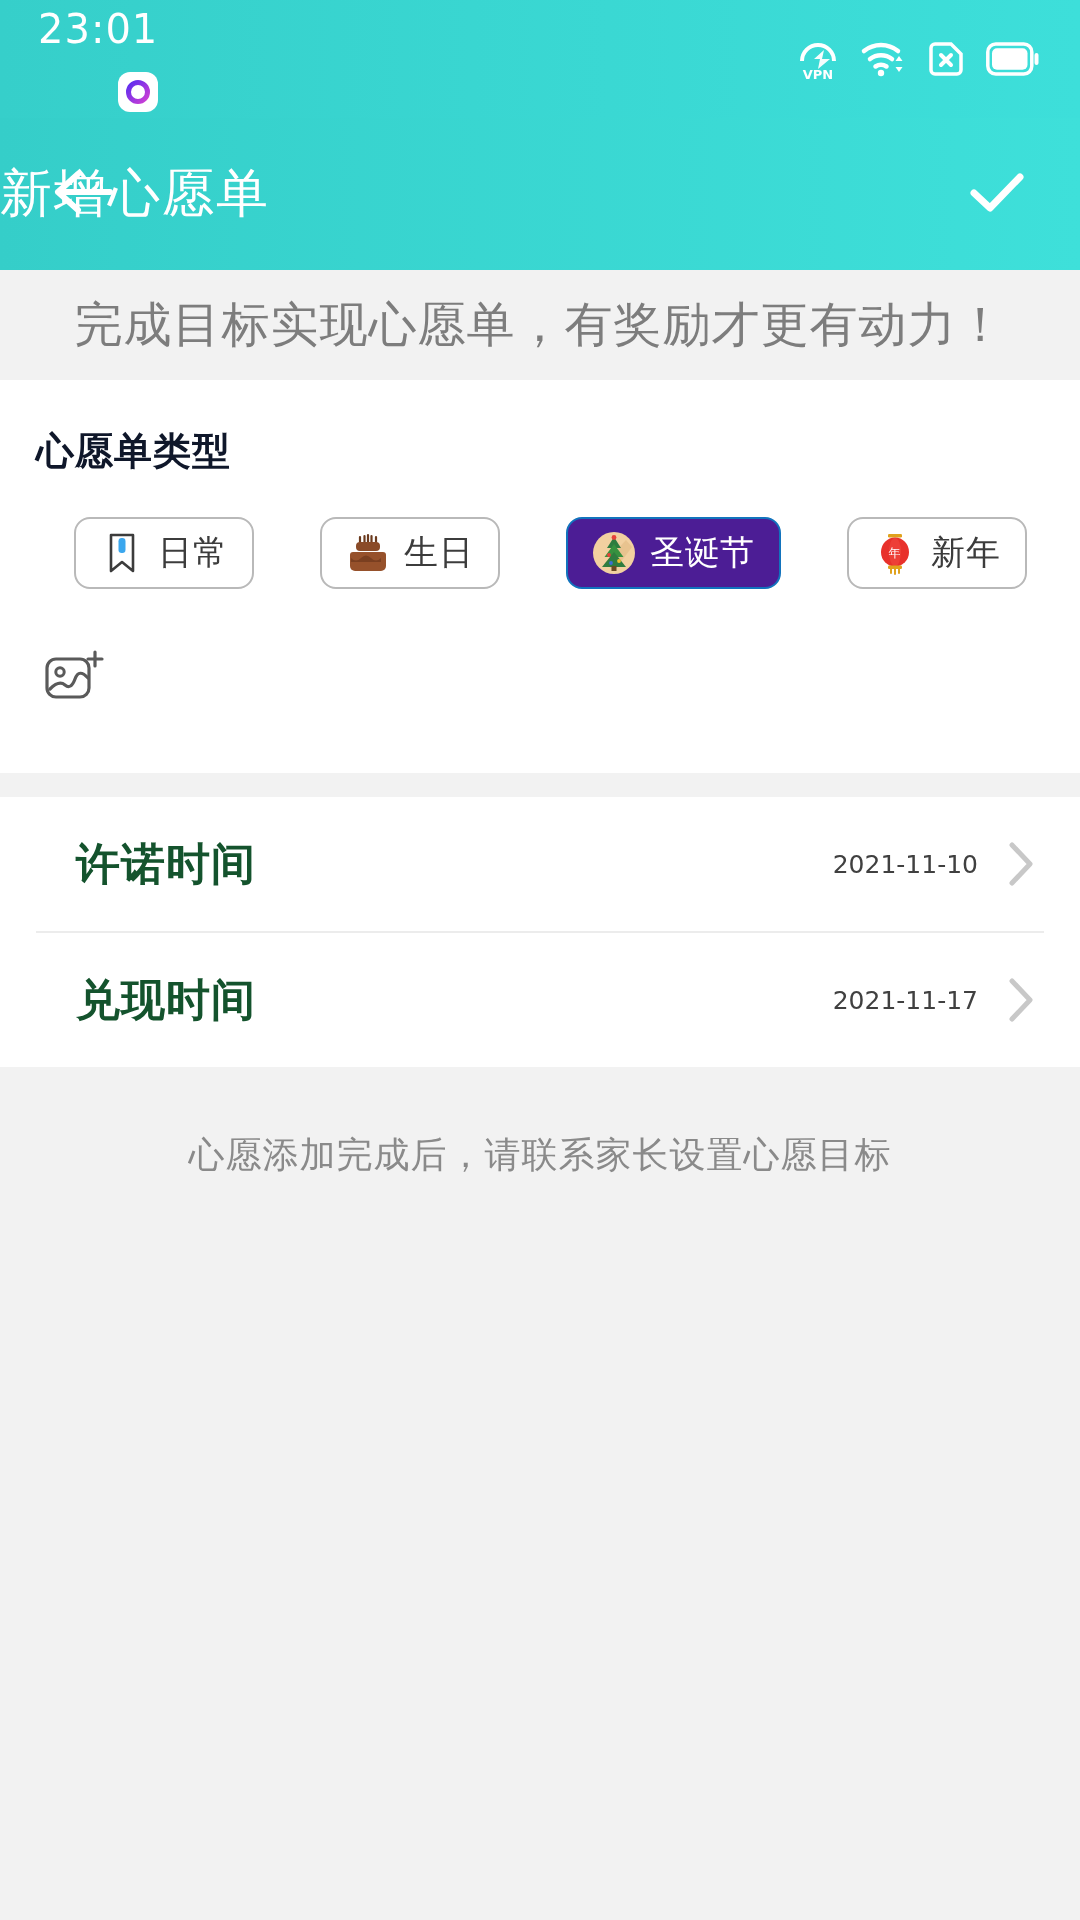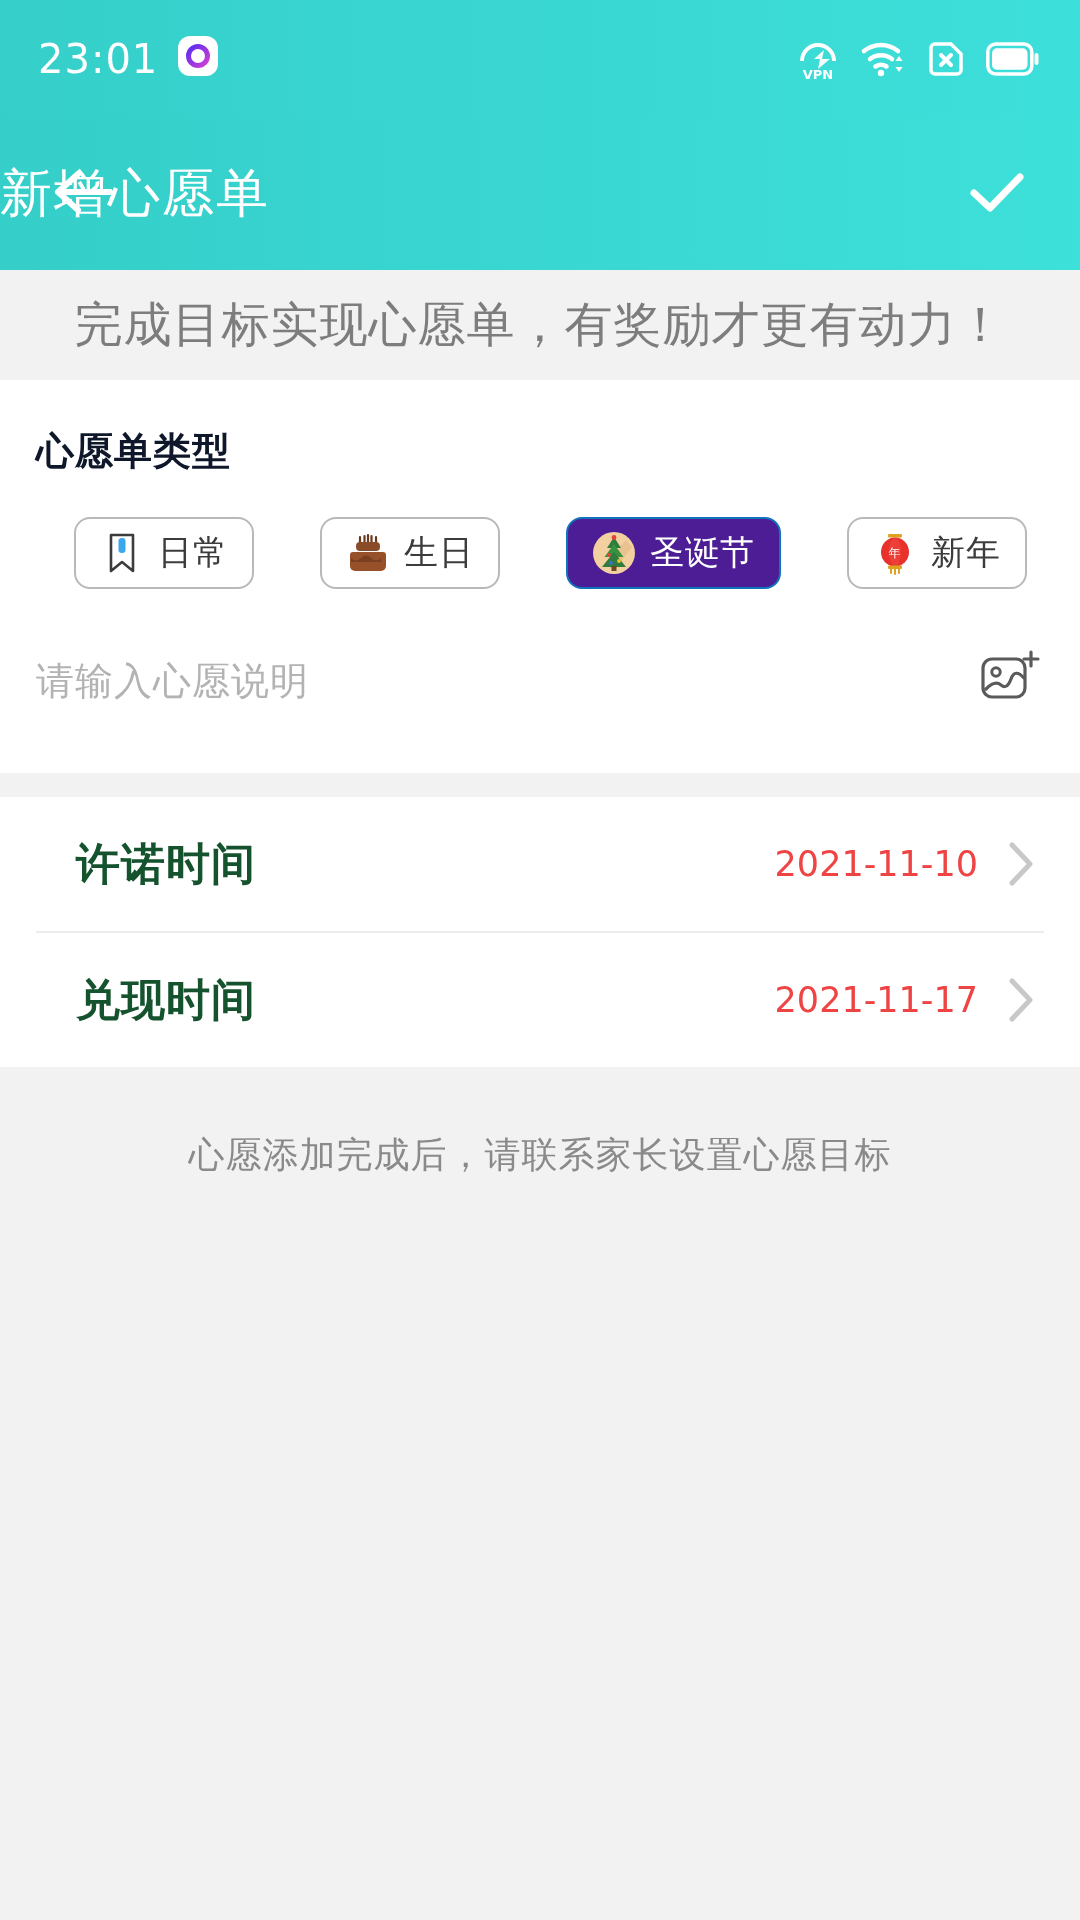--- a/index.html
+++ b/index.html
@@ -19,21 +19,21 @@
 
   
   .statusbar {
     height: 118px;
     background: linear-gradient(90deg, #36cfca 0%, #3ddfda 100%);
     display: flex;
     align-items: center;
     padding: 0 40px 0 38px;
     position: relative;
   }
-  .sb-left { display: flex; align-items: flex-start; gap: 20px; }
+  .sb-left { display: flex; align-items: flex-end; gap: 20px; flex-direction: column; }
   .sb-time {
     color: #ffffff;
     font-size: 40px;
     letter-spacing: 1px;
     font-family: "DejaVu Sans", sans-serif;
     font-weight: 400;
   }
   .app-badge {
     width: 40px; height: 40px;
     background: #ffffff;
@@ -167,22 +167,22 @@
   }
   .list-label {
     font-size: 44px;
     font-weight: bold;
     color: #14532d;
     letter-spacing: 1px;
     margin-left: 40px;
   }
   .list-value {
     margin-left: auto;
-    font-size: 35px;
-    color: #ef4444;
+    font-size: 25px;
+    color: #404040;
     font-family: "DejaVu Sans", sans-serif;
     letter-spacing: 0px;
   }
   .chev {
     width: 60px; height: 60px;
     display:flex; align-items:center; justify-content:center;
     flex: 0 0 auto;
     margin-left: 12px;
   }
   .divider {
@@ -333,21 +333,20 @@
             <rect x="13" y="34.5" width="14" height="3.4" rx="1.2" fill="#e0a21d"></rect>
             <path d="M16 38 v4 M20 38 v5 M24 38 v4" stroke="#e0a21d" stroke-width="2" stroke-linecap="round"></path>
           </svg>
         </span>
         <span>新年</span>
       </div>
 
     </div>
 
     <div class="input-row">
-      <input class="wish-input" type="text" placeholder="请输入心愿说明" style="">
       <span class="add-image-btn">
         <span>
           <svg width="66" height="66" viewBox="0 0 66 66">
             <rect x="8" y="13" width="42" height="38" rx="9" fill="none" stroke="#5a5a5a" stroke-width="3.2"></rect>
             <circle cx="21" cy="26" r="4.2" fill="none" stroke="#5a5a5a" stroke-width="3"></circle>
             <path d="M11 43 q9 -9 15 -4 q6 5 10 -6 q4 -11 13 -1" fill="none" stroke="#5a5a5a" stroke-width="3.2" stroke-linecap="round"></path>
             <path d="M56 6 v14 M49 13 h14" stroke="#5a5a5a" stroke-width="3.2" stroke-linecap="round"></path>
           </svg>
         </span>
       </span>

